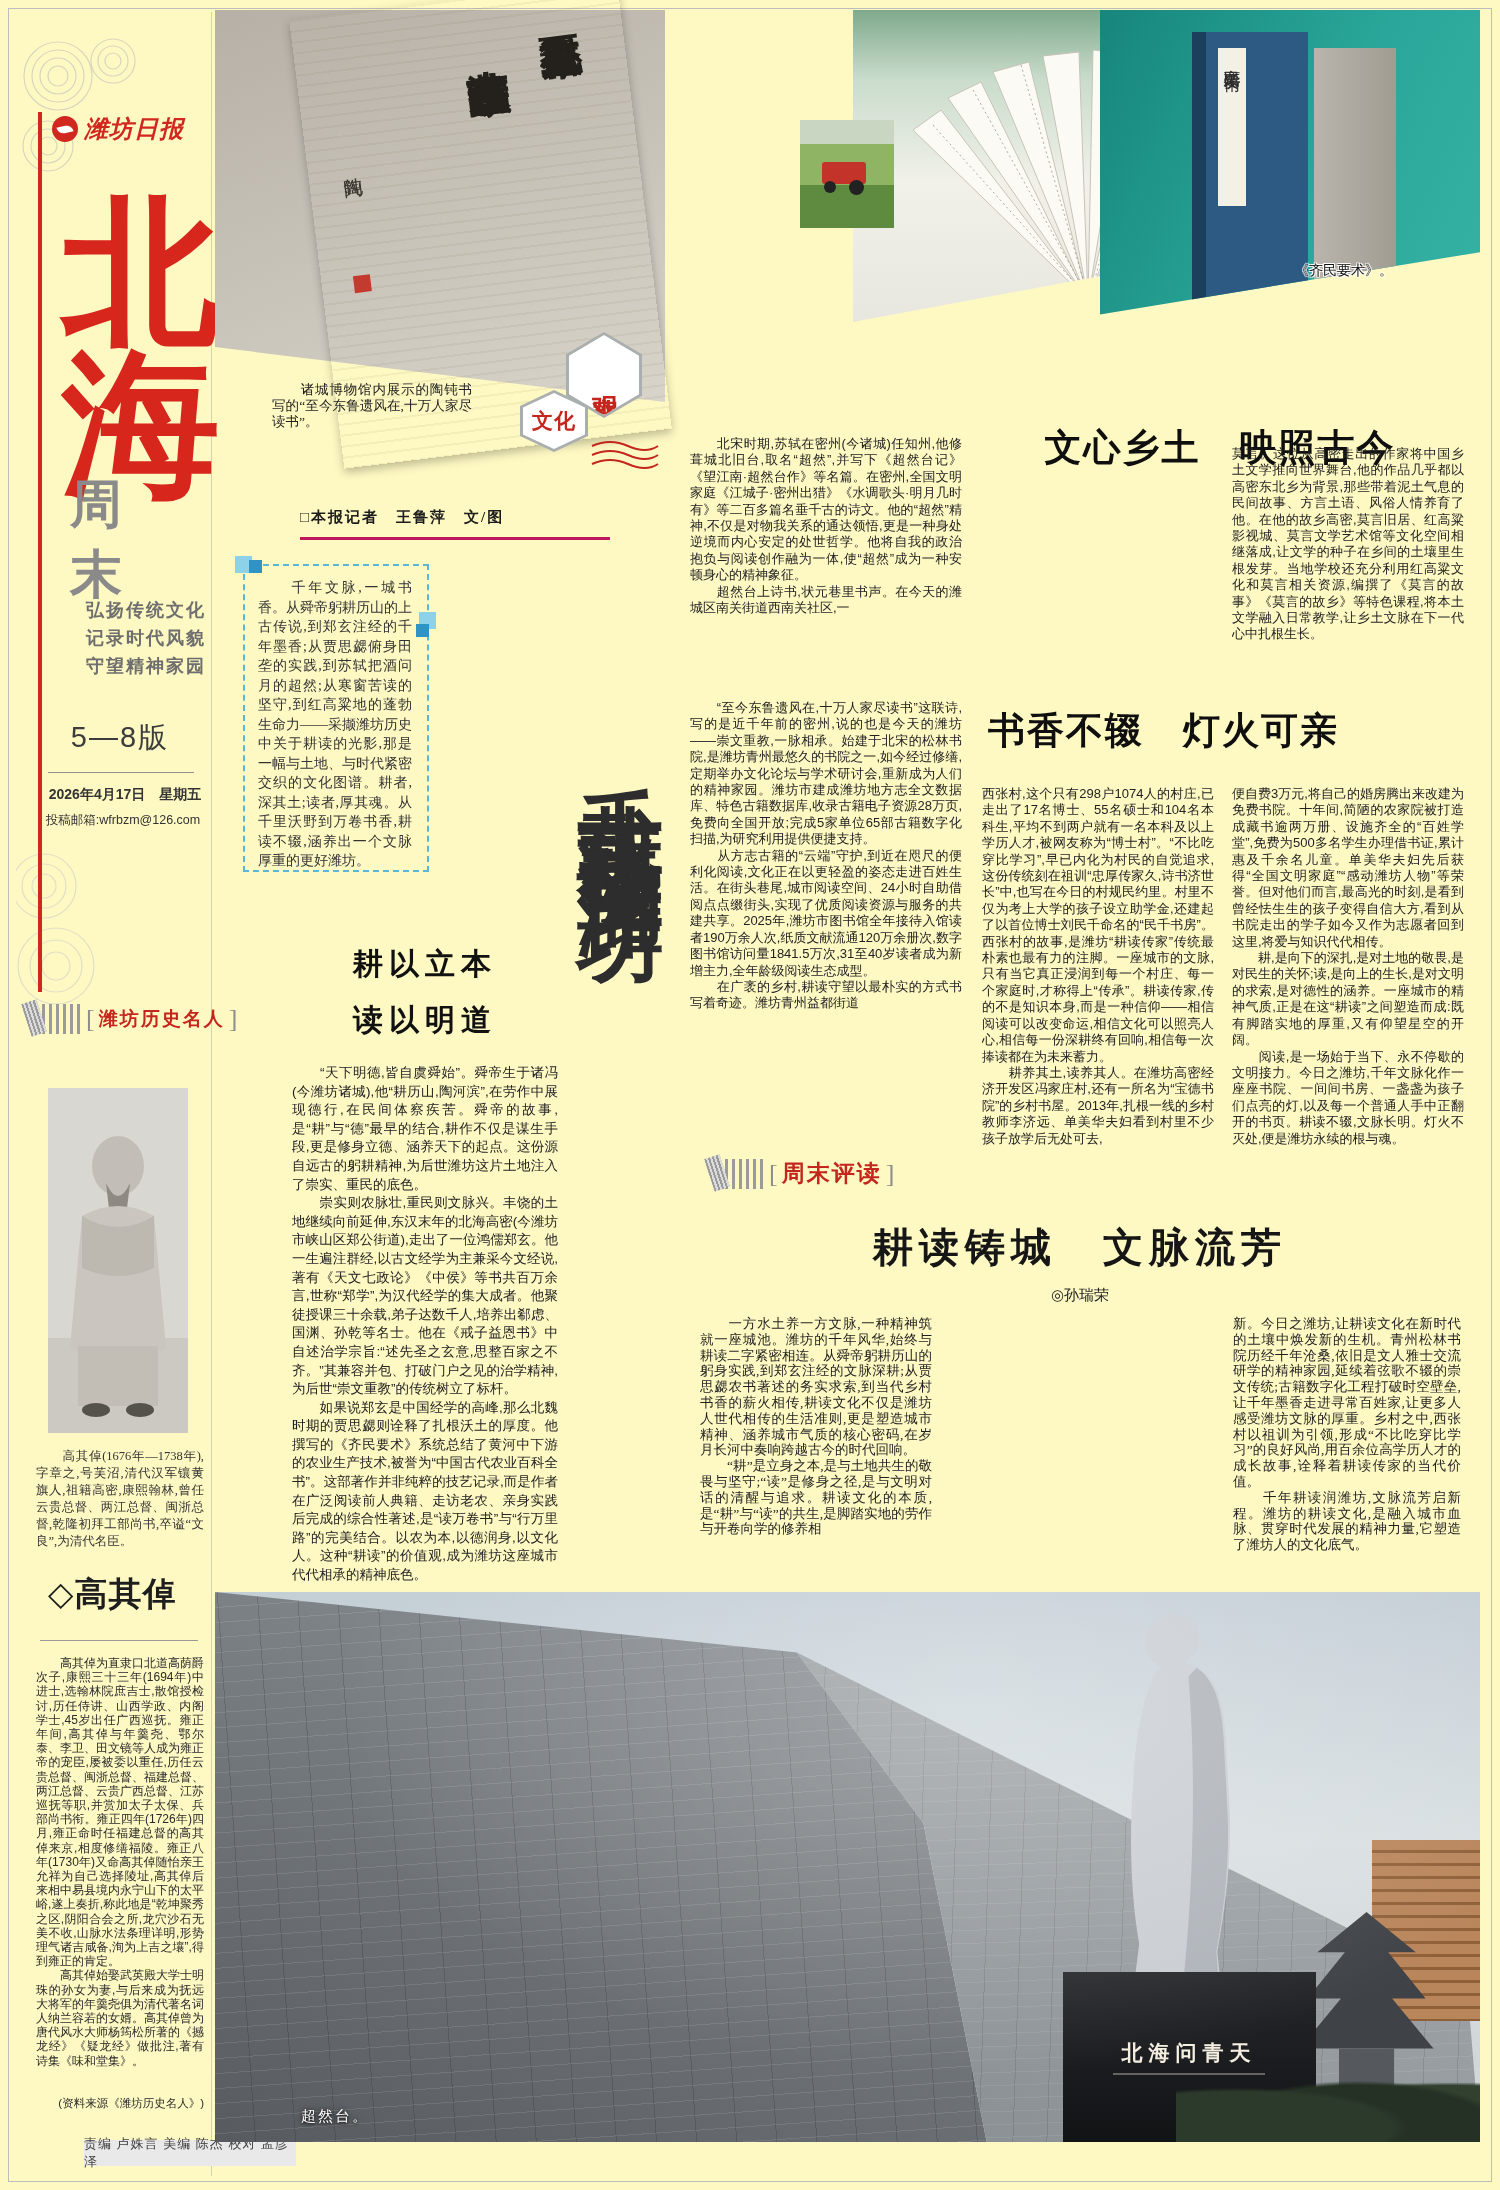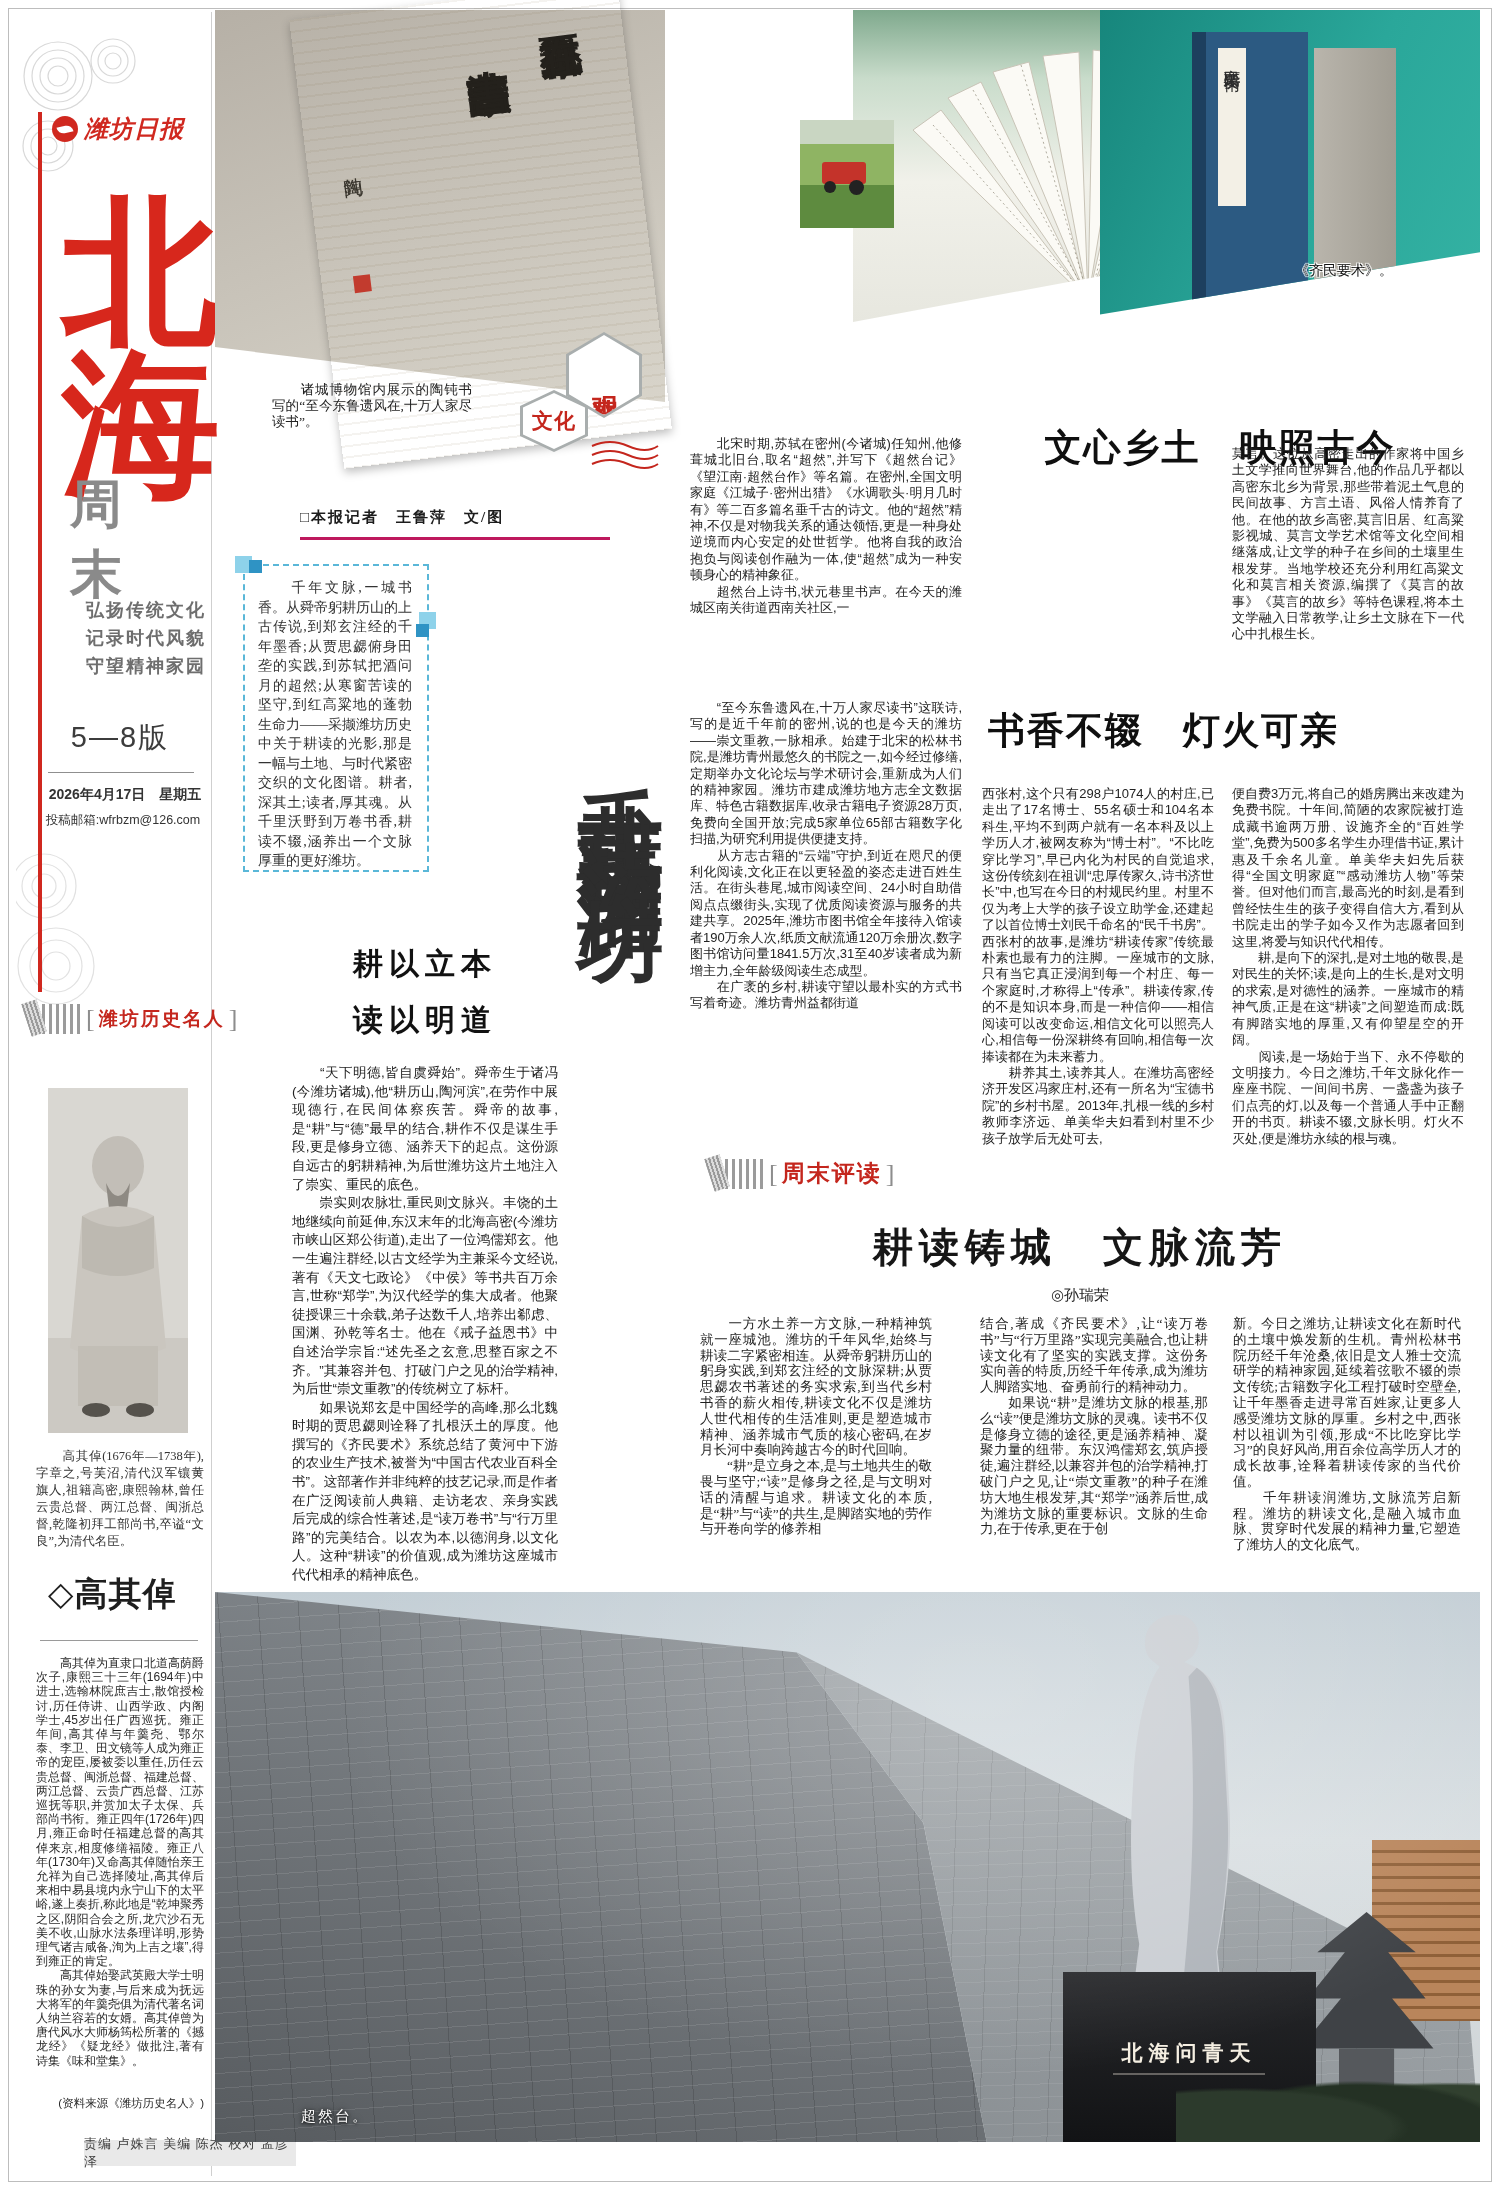--- a/index.html
+++ b/index.html
@@ -1,16 +1,16 @@
 <!DOCTYPE html>
 <html><head>
 <meta charset="utf-8">
 <style>
   html,body{margin:0;padding:0;background:#e8e8e8;}
-  #page{position:relative;width:1500px;height:2190px;background:#ffffff;margin:0 auto;overflow:hidden;
+  #page{position:relative;width:1500px;height:2190px;background:#fef9c3;margin:0 auto;overflow:hidden;
         font-family:"Liberation Sans","DejaVu Sans",sans-serif;color:#222;}
   .abs{position:absolute;}
   .k{font-family:"Liberation Serif","DejaVu Serif",serif;}
   .h{font-family:"Liberation Sans","DejaVu Sans",sans-serif;}
   .flow{white-space:pre-line;text-align:justify;text-justify:inter-character;}
   .vert{writing-mode:vertical-rl;}
   #frame{left:8px;top:8px;width:1482px;height:2172px;border:1px solid #bdbdbd;pointer-events:none;}
   #divider{left:211px;top:12px;width:1px;height:2164px;background:#cfcfcf;}
 
   
@@ -315,22 +315,20 @@
   <div class="abs col-badge" id="review-badge">
     <div class="slats"></div>
     <span class="bracket k">[</span>
     <span class="badge-text k" style="font-size:23px">周末评读</span>
     <span class="bracket k">]</span>
   </div>
   <div class="abs k" id="review-headline">耕读铸城　文脉流芳</div>
   <div class="abs k" id="review-author">◎孙瑞荣</div>
   <div class="abs k review-col flow" id="rvc1">　　一方水土养一方文脉,一种精神筑就一座城池。潍坊的千年风华,始终与耕读二字紧密相连。从舜帝躬耕历山的躬身实践,到郑玄注经的文脉深耕;从贾思勰农书著述的务实求索,到当代乡村书香的薪火相传,耕读文化不仅是潍坊人世代相传的生活准则,更是塑造城市精神、涵养城市气质的核心密码,在岁月长河中奏响跨越古今的时代回响。
 　　“耕”是立身之本,是与土地共生的敬畏与坚守;“读”是修身之径,是与文明对话的清醒与追求。耕读文化的本质,是“耕”与“读”的共生,是脚踏实地的劳作与开卷向学的修养相</div>
-  <div class="abs k review-col flow" id="rvc2">结合,著成《齐民要术》,让“读万卷书”与“行万里路”实现完美融合,也让耕读文化有了坚实的实践支撑。这份务实向善的特质,历经千年传承,成为潍坊人脚踏实地、奋勇前行的精神动力。
-　　如果说“耕”是潍坊文脉的根基,那么“读”便是潍坊文脉的灵魂。读书不仅是修身立德的途径,更是涵养精神、凝聚力量的纽带。东汉鸿儒郑玄,筑庐授徒,遍注群经,以兼容并包的治学精神,打破门户之见,让“崇文重教”的种子在潍坊大地生根发芽,其“郑学”涵养后世,成为潍坊文脉的重要标识。文脉的生命力,在于传承,更在于创</div>
   <div class="abs k review-col flow" id="rvc3">新。今日之潍坊,让耕读文化在新时代的土壤中焕发新的生机。青州松林书院历经千年沧桑,依旧是文人雅士交流研学的精神家园,延续着弦歌不辍的崇文传统;古籍数字化工程打破时空壁垒,让千年墨香走进寻常百姓家,让更多人感受潍坊文脉的厚重。乡村之中,西张村以祖训为引领,形成“不比吃穿比学习”的良好风尚,用百余位高学历人才的成长故事,诠释着耕读传家的当代价值。
 　　千年耕读润潍坊,文脉流芳启新程。潍坊的耕读文化,是融入城市血脉、贯穿时代发展的精神力量,它塑造了潍坊人的文化底气。</div>
 
   <div class="abs" id="bottom-photo">
     <div id="wall-front"></div>
     <div id="wall-side"></div>
     <div id="buildings"></div>
     <div id="pavilion">
       <svg width="100%" height="100%" viewBox="0 0 180 230" preserveAspectRatio="none">
         <path d="M90,6 L40,46 L68,46 L30,92 L64,92 L22,142 L158,142 L116,92 L150,92 L112,46 L140,46 Z" fill="#3f4246"></path>

